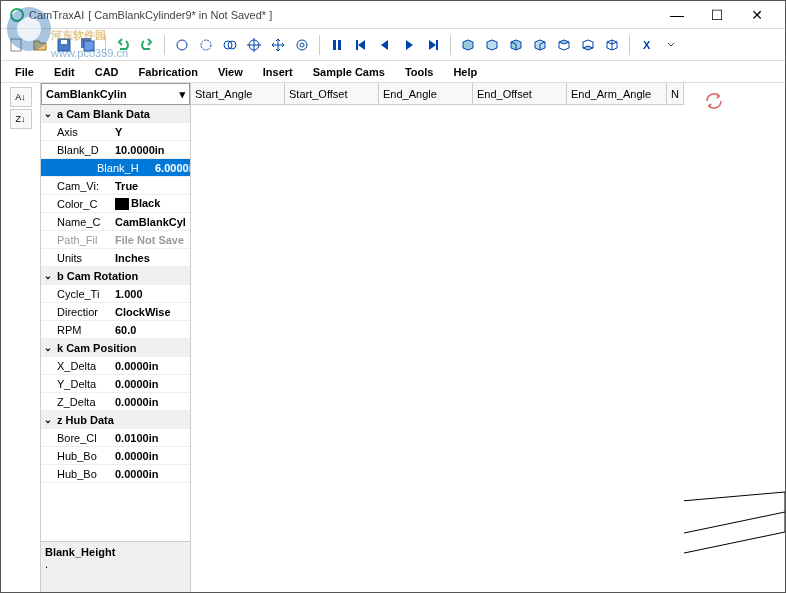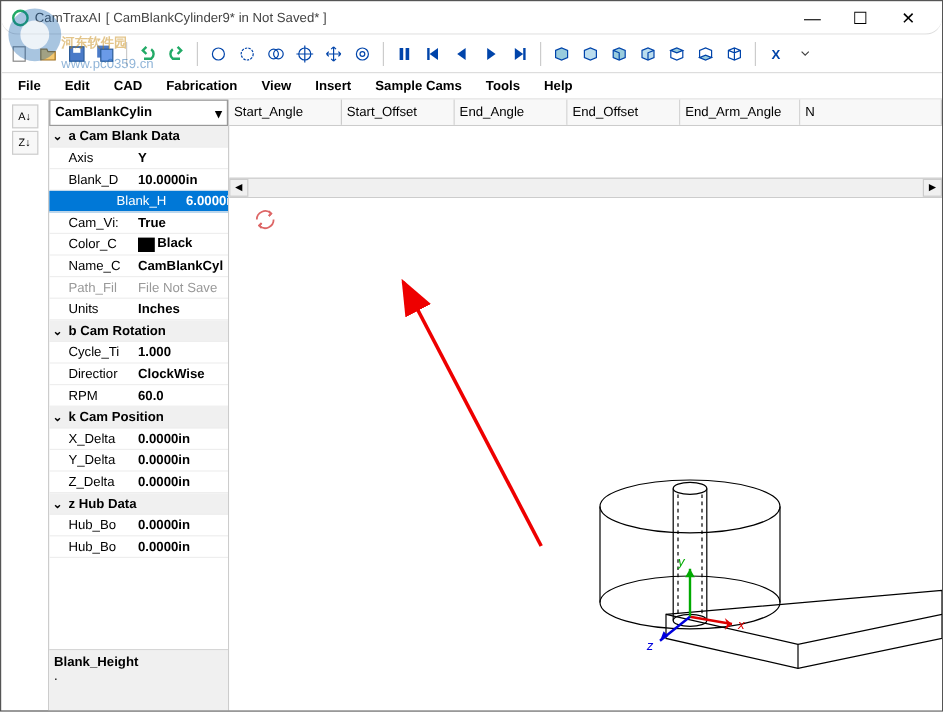--- a/index.html
+++ b/index.html
@@ -1,17 +1,17 @@
 <!DOCTYPE html>
 <html><head>
 <meta charset="utf-8">
 <style>
 * { box-sizing: border-box; margin: 0; padding: 0; font-family: "Segoe UI", Tahoma, sans-serif; font-size: 11px; }
 body { width: 786px; height: 593px; border: 1px solid #555; background: #fff; overflow: hidden; position: relative; display: flex; flex-direction: column; }
-.titlebar { height: 28px; display: flex; align-items: center; padding: 0 8px; border-bottom: 1px solid #ddd; border-radius: 14px; }
+.titlebar { height: 28px; display: flex; align-items: center; padding: 0 8px; border-bottom: 1px solid #ddd; }
 .titlebar .title-text { flex: 1; color: #444; font-size: 12px; display: flex; align-items: center; gap: 4px; }
 .titlebar .title-icon { display: inline-block; width: 16px; height: 16px; }
 .win-btns { display: flex; gap: 0; }
 .win-btn { width: 40px; height: 24px; display: flex; align-items: center; justify-content: center; cursor: pointer; font-size: 14px; }
 .watermark { position: absolute; top: 0; left: 0; width: 200px; height: 80px; pointer-events: none; z-index: 99; opacity: 0.5; }
 .toolbar-row { height: 32px; display: flex; align-items: center; padding: 0 4px; gap: 2px; border-bottom: 1px solid #ddd; }
 .tool-btn { width: 22px; height: 22px; display: flex; align-items: center; justify-content: center; border: 1px solid transparent; cursor: pointer; }
 .tool-sep { width: 1px; height: 20px; background: #ccc; margin: 0 4px; }
 .menubar { height: 22px; display: flex; align-items: center; padding: 0 6px; gap: 4px; border-bottom: 1px solid #ddd; }
 .menu-item { padding: 2px 8px; cursor: pointer; font-weight: bold; }
@@ -24,21 +24,21 @@
 .prop-row { display: flex; height: 18px; align-items: center; border-bottom: 1px solid #eee; }
 .prop-row.header { background: #f0f0f0; font-weight: bold; }
 .prop-row.selected { background: #0078d7; color: #fff; padding-left: 40px; }
 .prop-exp { width: 14px; text-align: center; font-size: 10px; cursor: pointer; }
 .prop-label { width: 58px; padding-left: 2px; white-space: nowrap; overflow: hidden; }
 .prop-val { flex: 1; padding-left: 2px; font-weight: bold; white-space: nowrap; overflow: hidden; }
 .prop-val.sel { background: #0078d7; color: #fff; }
 .prop-row .disabled { color: #999; }
 .color-swatch { display: inline-block; width: 14px; height: 12px; background: #000; vertical-align: middle; margin-right: 2px; }
 .prop-help { height: 50px; background: #f0f0f0; padding: 4px; font-size: 11px; }
-.right-area { flex: 1; display: flex; flex-direction: column; min-width: 0; }
+.right-area { flex: 1; display: flex; min-width: 0; }
 .table-header { height: 22px; display: flex; border-bottom: 1px solid #ccc; }
 .th-cell { border-right: 1px solid #ccc; padding: 2px 4px; display: flex; align-items: center; background: #f8f8f8; cursor: pointer; white-space: nowrap; overflow: hidden; }
 .table-body { height: 60px; border-bottom: 1px solid #ccc; position: relative; }
 .hscroll { position: absolute; bottom: 0; left: 0; right: 0; height: 16px; display: flex; background: #f0f0f0; border-top: 1px solid #ccc; }
 .hscroll .arr { width: 16px; display: flex; align-items: center; justify-content: center; border: 1px solid #ccc; cursor: pointer; font-size: 10px; }
 .hscroll .track { flex: 1; }
 .viewport { flex: 1; position: relative; background: #fff; overflow: hidden; }
 .refresh-icon { position: absolute; top: 8px; left: 20px; width: 20px; height: 20px; }
 .model-3d { position: absolute; bottom: 0; right: 0; width: 400px; height: 260px; }
 .arrow-overlay { position: absolute; top: 60px; left: 40px; width: 300px; height: 260px; pointer-events: none; }
@@ -277,21 +277,21 @@
           <span class="prop-val"><span class="color-swatch"></span><span>Black</span></span>
         </div>
       <div class="prop-row">
           <span class="prop-exp"></span>
           <span class="prop-label">Name_C</span>
           <span class="prop-val">CamBlankCyl</span>
         </div>
       <div class="prop-row">
           <span class="prop-exp"></span>
           <span class="prop-label disabled">Path_Fil</span>
-          <span class="prop-val disabled" style="font-weight:normal">File Not Save</span>
+          <span class="prop-val disabled" style="font-weight:bold">File Not Save</span>
         </div>
       <div class="prop-row">
           <span class="prop-exp"></span>
           <span class="prop-label">Units</span>
           <span class="prop-val">Inches</span>
         </div>
 
       <div class="prop-row header">
           <span class="prop-exp">⌄</span>
           <span class="prop-label" style="width:auto">b Cam Rotation</span>
@@ -328,20 +328,25 @@
         </div>
       <div class="prop-row">
           <span class="prop-exp"></span>
           <span class="prop-label">Z_Delta</span>
           <span class="prop-val">0.0000in</span>
         </div>
 
       <div class="prop-row header">
           <span class="prop-exp">⌄</span>
           <span class="prop-label" style="width:auto">z Hub Data</span>
+        </div>
+      <div class="prop-row">
+          <span class="prop-exp"></span>
+          <span class="prop-label">Bore_Cl</span>
+          <span class="prop-val">0.0100in</span>
         </div>
       <div class="prop-row">
           <span class="prop-exp"></span>
           <span class="prop-label">Hub_Bo</span>
           <span class="prop-val">0.0000in</span>
         </div>
       <div class="prop-row">
           <span class="prop-exp"></span>
           <span class="prop-label">Hub_Bo</span>
           <span class="prop-val">0.0000in</span>

